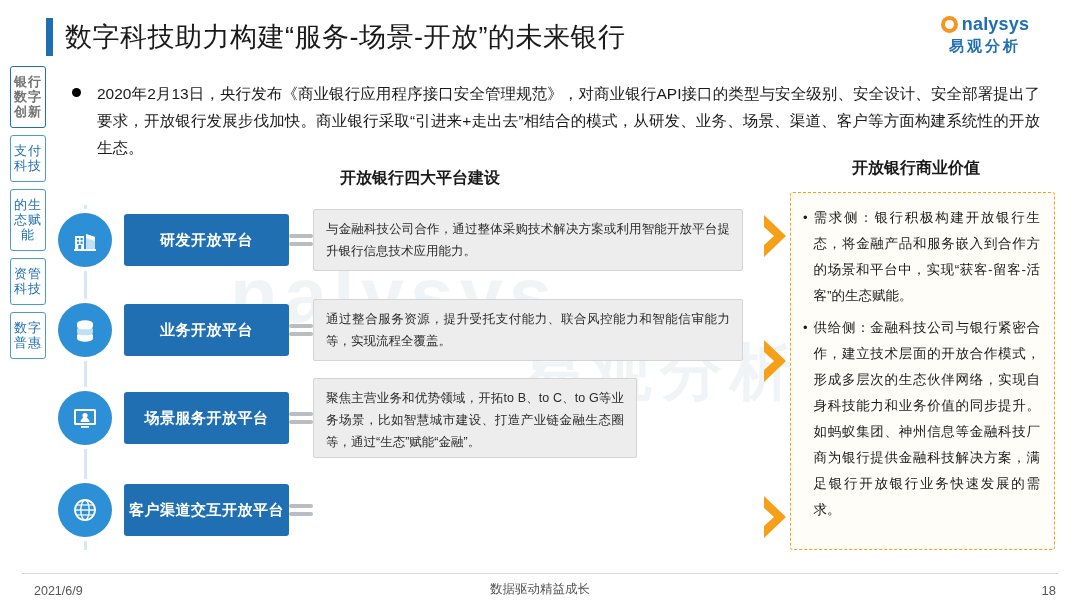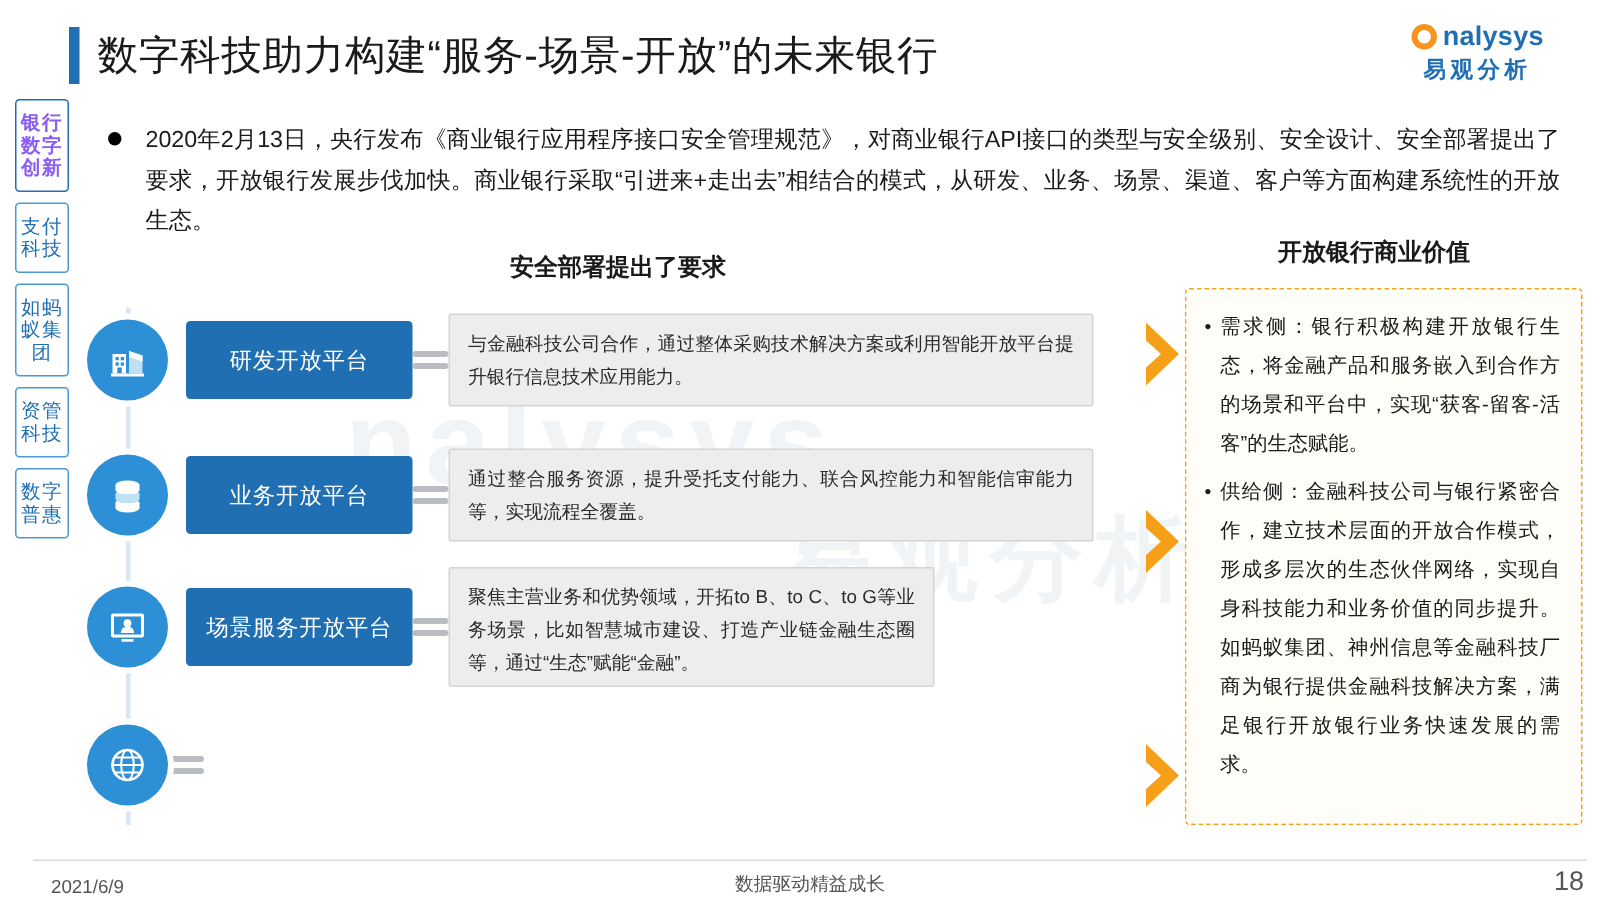--- a/index.html
+++ b/index.html
@@ -98,21 +98,21 @@
     text-align: center;
     font-size: 13px;
     line-height: 15px;
     color: #1f6fb2;
     letter-spacing: 1px;
     box-sizing: border-box;
   }
   .side-tab.active {
     background: #ffffff;
     border-color: #1f6fb2;
-    color: #8b5cf6;
+    color: #737373;
     font-weight: bold;
   }
   .side-tab span { display: block; }
 
   
   .lead {
     position: absolute;
     left: 72px;
     top: 80px;
     width: 968px;
@@ -176,27 +176,27 @@
     display: flex;
     align-items: center;
     justify-content: center;
     color: #fff;
     box-shadow: 0 0 0 4px #ffffff;
     z-index: 2;
   }
 
   .pill {
     margin-left: 12px;
-    width: 151px;
+    width: 165px;
     height: 52px;
     background: #1f6fb2;
     border-radius: 3px;
     color: #fff;
     font-size: 15px;
-    font-weight: normal;
+    font-weight: bold;
     display: flex;
     align-items: center;
     justify-content: center;
     flex: 0 0 auto;
     letter-spacing: 0.5px;
   }
 
   .connector {
     width: 24px;
     height: 14px;
@@ -301,21 +301,21 @@
   .footer-line {
     position: absolute;
     left: 22px;
     right: 22px;
     bottom: 34px;
     height: 1px;
     background: #d9d9d9;
   }
   .footer-left  { position: absolute; left: 34px;  bottom: 10px; font-size: 12.5px; color: #555; }
   .footer-mid   { position: absolute; left: 0; right: 0; bottom: 10px; text-align: center; font-size: 12.5px; color: #555; }
-  .footer-right { position: absolute; right: 24px; bottom: 10px; font-size: 18px; color: #555; }
+  .footer-right { position: absolute; right: 24px; bottom: 10px; font-size: 13px; color: #555; }
 </style>
 </head>
 <body>
 
 <div class="watermark">nalysys</div>
 <div class="watermark2">易观分析</div>
 
 <div class="title-bar">
   <div class="title-accent"></div>
   <div class="title-text">数字科技助力构建“服务-场景-开放”的未来银行</div>
@@ -330,36 +330,36 @@
 </div>
 
 <div class="side-tabs">
   <div class="side-tab active">
     <span>银行数字创新</span>
   </div>
   <div class="side-tab">
     <span>支付科技</span>
   </div>
   <div class="side-tab">
-    <span>如蚂蚁集团</span>
+    <span>的生态赋能</span>
   </div>
   <div class="side-tab">
     <span>资管科技</span>
   </div>
   <div class="side-tab">
     <span>数字普惠</span>
   </div>
 </div>
 
 <div class="lead">
   <div class="lead-dot"></div>
   <div class="lead-text">2020年2月13日，央行发布《商业银行应用程序接口安全管理规范》，对商业银行API接口的类型与安全级别、安全设计、安全部署提出了要求，开放银行发展步伐加快。商业银行采取“引进来+走出去”相结合的模式，从研发、业务、场景、渠道、客户等方面构建系统性的开放生态。</div>
 </div>
 
-<div class="sec-head left">安全部署提出了要求</div>
+<div class="sec-head left">开放银行四大平台建设</div>
 <div class="sec-head right">开放银行商业价值</div>
 
 <div class="timeline-line"></div>
 
 <div class="row r1">
   <div class="circle">
     <svg width="30" height="30" viewBox="0 0 30 30" aria-hidden="true">
       <rect x="5" y="11" width="9" height="13" fill="#ffffff"></rect>
       <rect x="7" y="13" width="2.2" height="2.2" fill="#2d8fd5"></rect>
       <rect x="10.5" y="13" width="2.2" height="2.2" fill="#2d8fd5"></rect>
@@ -413,20 +413,21 @@
 <div class="row r4">
   <div class="circle">
     <svg width="30" height="30" viewBox="0 0 30 30" aria-hidden="true">
       <circle cx="15" cy="15" r="10" fill="none" stroke="#ffffff" stroke-width="1.8"></circle>
       <ellipse cx="15" cy="15" rx="4.2" ry="10" fill="none" stroke="#ffffff" stroke-width="1.4"></ellipse>
       <line x1="5" y1="15" x2="25" y2="15" stroke="#ffffff" stroke-width="1.4"></line>
       <line x1="6.8" y1="10" x2="23.2" y2="10" stroke="#ffffff" stroke-width="1.2"></line>
       <line x1="6.8" y1="20" x2="23.2" y2="20" stroke="#ffffff" stroke-width="1.2"></line>
     </svg>
   </div>
+  <div class="pill">客户渠道交互开放平台</div>
   <div class="connector"></div>
 </div>
 
 <div class="chevron c1">
   <svg width="26" height="42" viewBox="0 0 26 42" aria-hidden="true">
     <path d="M2 0 L24 21 L2 42 L2 30 L12 21 L2 12 Z" fill="#f6a01a"></path>
   </svg>
 </div>
 <div class="chevron c2">
   <svg width="26" height="42" viewBox="0 0 26 42" aria-hidden="true">

